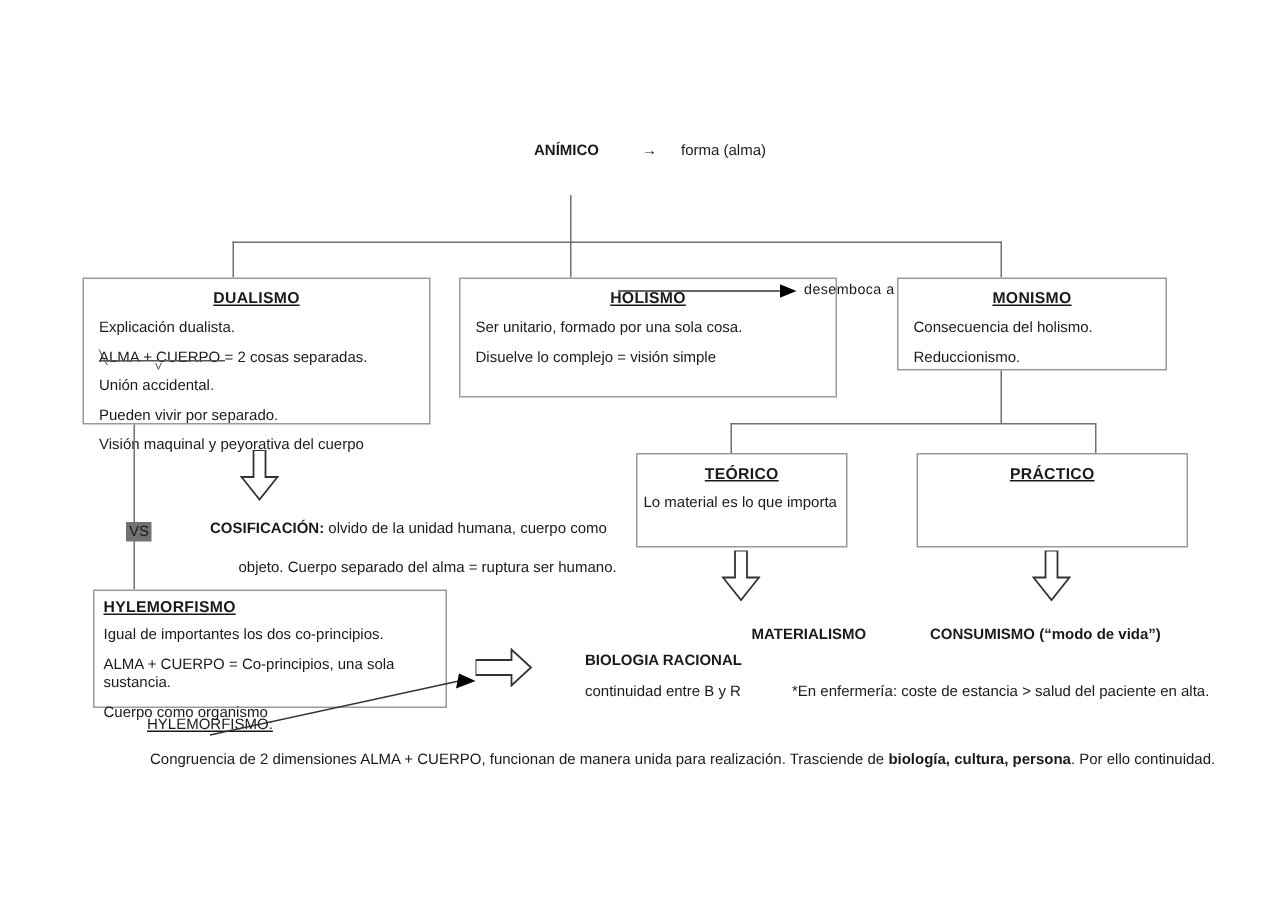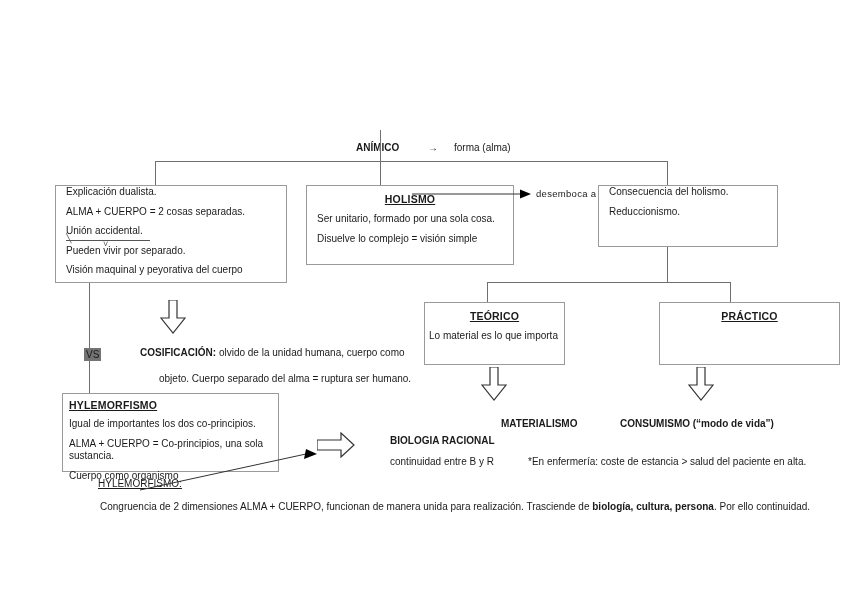--- a/index.html
+++ b/index.html
@@ -38,21 +38,20 @@
     padding-left: 10px;
     line-height: 1.25;
   }
   .node-line:last-child { margin-bottom: 4px; }
 
   .root {
     position: absolute;
     font-size: 10px;
     line-height: 1.45;
     white-space: nowrap;
-    margin-top: 47px;
   }
   .root-row { display: block; }
   .root-key { display: inline-block; width: 72px; font-weight: bold; }
   .root-arrow { display: inline-block; width: 26px; }
 
   .conn {
     position: absolute;
     background: #6f6f6f;
   }
   .conn.h { height: 1px; }
@@ -113,58 +112,60 @@
     </span>
   </div>
 
   <div class="conn v" style="left:380px; top:130px; height:32px;"></div>
   <div class="conn h" style="left:155px; top:161px; width:513px;"></div>
   <div class="conn v" style="left:155px; top:161px; height:24px;"></div>
   <div class="conn v" style="left:380px; top:161px; height:24px;"></div>
   <div class="conn v" style="left:667px; top:161px; height:24px;"></div>
 
   <div class="node" style="left:55px; top:185px; width:232px; height:98px;">
+    <div class="node-title">DUALISMO</div>
     <div class="node-line">Explicación dualista.</div>
     <div class="node-line">ALMA + CUERPO = 2 cosas separadas.</div>
     <div class="node-line">Unión accidental.</div>
     <div class="node-line">Pueden vivir por separado.</div>
     <div class="node-line">Visión maquinal y peyorativa del cuerpo</div>
   </div>
   <div class="alma-underline" style="left:66px; top:240px; width:84px;"></div>
   <div class="alma-tick" style="left:66px; top:233px;">╲</div>
   <div class="alma-tick" style="left:103px; top:239px;">˅</div>
 
-  <div class="node" style="left:306px; top:185px; width:208px; height:80px;">
+  <div class="node" style="left:306px; top:185px; width:252px; height:80px;">
     <div class="node-title">HOLISMO</div>
     <div class="node-line">Ser unitario, formado por una sola cosa.</div>
     <div class="node-line">Disuelve lo complejo = visión simple</div>
   </div>
 
   <svg class="thin-arrow" style="left:412px; top:186px; width:120px; height:16px;" viewBox="0 0 120 16">
     <line x1="0" y1="8" x2="108" y2="8" stroke="#333" stroke-width="1"></line>
     <polygon points="108,3.5 119,8 108,12.5" fill="#000"></polygon>
   </svg>
   <div class="lbl-desemboca" style="left:536px; top:188px;">desemboca a</div>
 
   <div class="node" style="left:598px; top:185px; width:180px; height:62px;">
+    <div class="node-title">MONISMO</div>
     <div class="node-line">Consecuencia del holismo.</div>
     <div class="node-line">Reduccionismo.</div>
   </div>
 
   <div class="conn v" style="left:667px; top:247px; height:35px;"></div>
   <div class="conn h" style="left:487px; top:282px; width:243px;"></div>
   <div class="conn v" style="left:487px; top:282px; height:20px;"></div>
   <div class="conn v" style="left:730px; top:282px; height:20px;"></div>
 
   <div class="node" style="left:424px; top:302px; width:141px; height:63px;">
     <div class="node-title">TEÓRICO</div>
     <div class="node-line" style="padding-left:4px;">Lo material es lo que importa</div>
   </div>
 
-  <div class="node" style="left:611px; top:302px; width:181px; height:63px;margin-left:48px;">
+  <div class="node" style="left:611px; top:302px; width:181px; height:63px;">
     <div class="node-title">PRÁCTICO</div>
   </div>
 
   <svg class="blockarrow-down" style="left:160px; top:300px;" viewBox="0 0 26 34">
     <polygon points="9,0 17,0 17,18 25,18 13,33 1,18 9,18" fill="#ffffff" stroke="#333333" stroke-width="1.2"></polygon>
   </svg>
 
   <svg class="blockarrow-down" style="left:481px; top:367px;" viewBox="0 0 26 34">
     <polygon points="9,0 17,0 17,18 25,18 13,33 1,18 9,18" fill="#ffffff" stroke="#333333" stroke-width="1.2"></polygon>
   </svg>
@@ -174,21 +175,21 @@
   </svg>
 
   <div class="conn v" style="left:89px; top:283px; height:110px;"></div>
   <div class="vs-label" style="left:84px; top:348px;">VS</div>
 
   <div class="flat-text" style="left:140px; top:344px; width:290px;">
     <span class="bold">COSIFICACIÓN:</span><span> olvido de la unidad humana, cuerpo como</span>
   </div>
   <div class="flat-text" style="left:159px; top:370px;">objeto. Cuerpo separado del alma = ruptura ser humano.</div>
 
-  <div class="node" style="left:62px; top:393px; width:217px; height:79px;">
+  <div class="node" style="left:62px; top:393px; width:236px; height:79px;">
     <div class="node-title" style="text-align:left; padding-left:6px; margin:5px 0 7px 0;">HYLEMORFISMO</div>
     <div class="node-line" style="padding-left:6px;">Igual de importantes los dos co-principios.</div>
     <div class="node-line" style="padding-left:6px;">ALMA + CUERPO   = Co-principios, una sola sustancia.</div>
     <div class="node-line" style="padding-left:6px;">Cuerpo como organismo</div>
   </div>
 
   <svg class="blockarrow-right" style="left:317px; top:432px;" viewBox="0 0 38 26">
     <polygon points="0,8 24,8 24,1 37,13 24,25 24,18 0,18" fill="#ffffff" stroke="#333333" stroke-width="1.2"></polygon>
   </svg>
 

